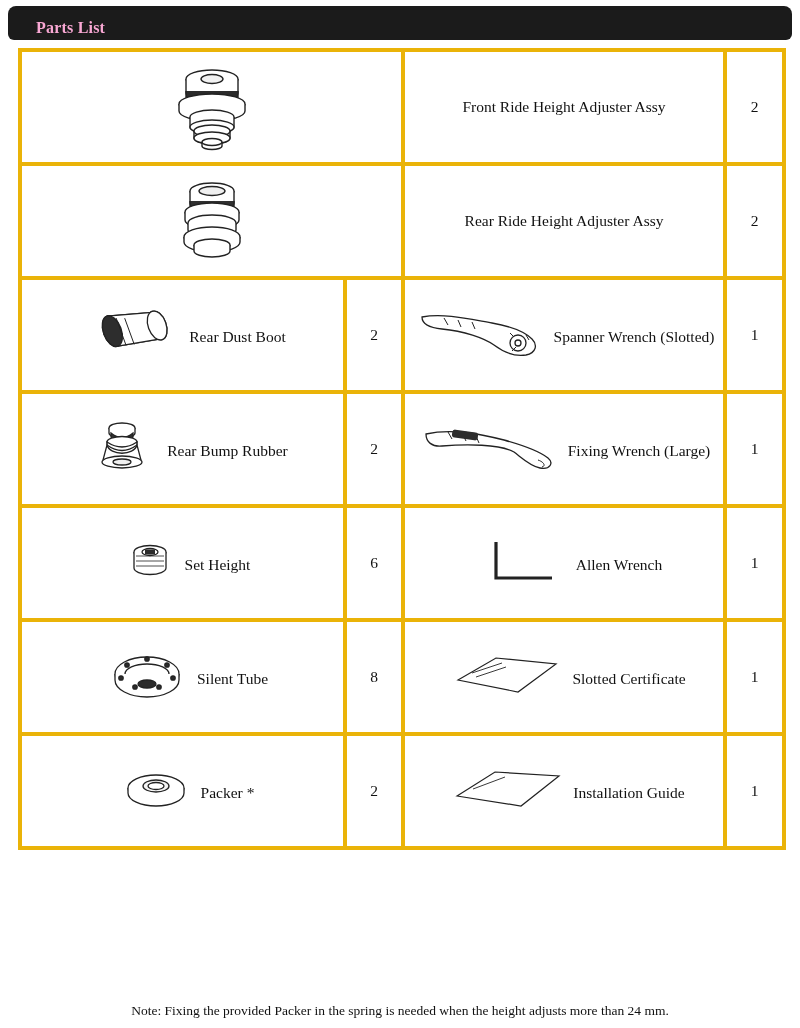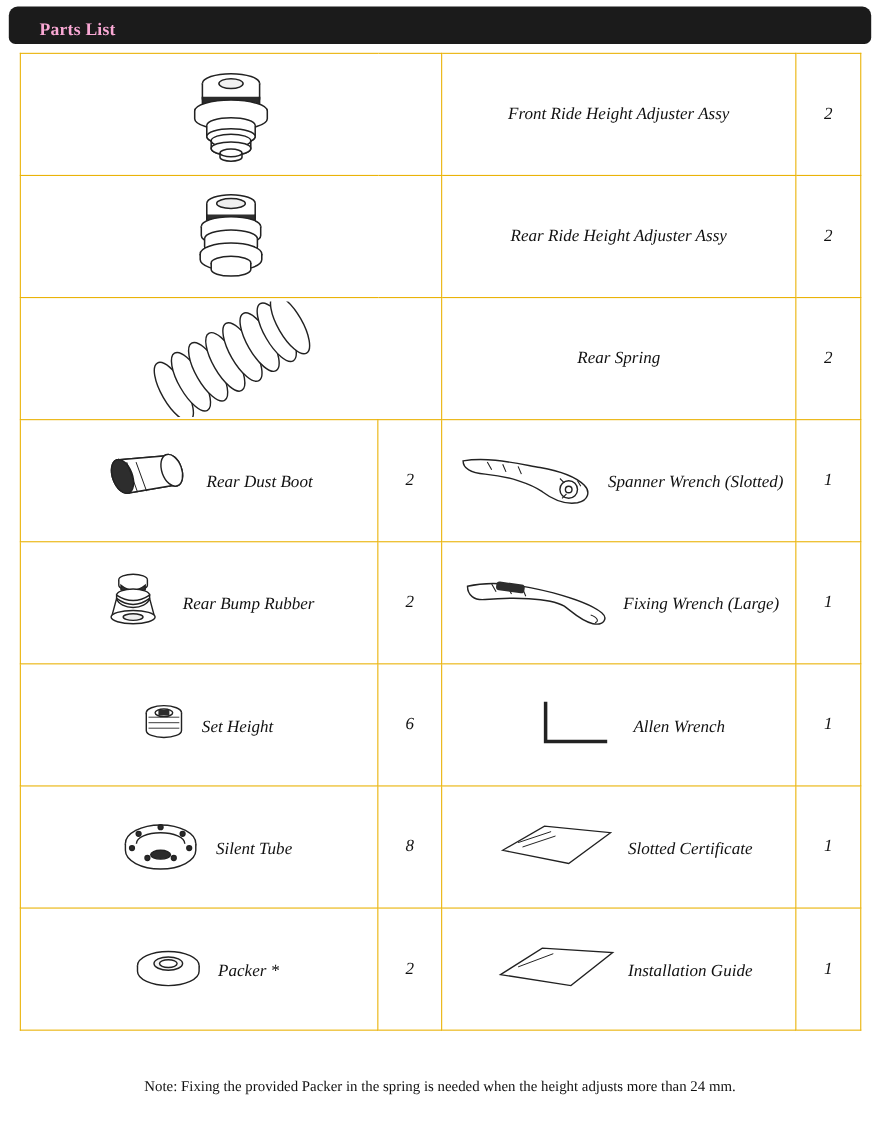--- a/index.html
+++ b/index.html
@@ -47,25 +47,24 @@
   
   .parts-table {
     position: absolute;
     top: 48px;
     left: 18px;
     width: 764px;
     border-collapse: collapse;
     table-layout: fixed;
   }
   .parts-table td {
-    border: 1px solid #eab308;
+    border: 4px solid #eab308;
     padding: 0;
     vertical-align: middle;
     text-align: center;
-    font-style: italic;
   }
 
   .col-img { width: 325px; }
   .col-qty-left { width: 58px; }
   .col-name { width: 322px; }
   .col-qty-right { width: 59px; }
 
   .cell-img {
     position: relative;
     height: 110px;
@@ -104,21 +103,21 @@
   }
   .art-and-label .label-text {
     margin-top: 4px;
   }
 
   svg { display: block; }
 
   
   .note {
     position: absolute;
-    top: 980px;
+    top: 1003px;
     left: 0;
     width: 800px;
     text-align: center;
     font-family: "Liberation Serif", serif;
     font-size: 13.5px;
     color: #111;
   }
 </style>
 </head>
 <body>
@@ -190,42 +189,20 @@
                 <path d="M47 74 v6 a18 6 0 0 0 36 0 v-6"></path>
               </g>
             </svg>
           </div>
         </td>
         <td class="name-cell">Rear Ride Height Adjuster Assy</td>
         <td class="qty-cell">2</td>
       </tr>
 
 
-      <tr>
-        <td colspan="2" class="cell-img">
-          <div class="art-wrap">
-            <svg width="200" height="105" viewBox="0 0 200 105">
-              <g stroke="#222" stroke-width="1.3" fill="#ffffff">
-                <g transform="rotate(-30 100 52)">
-                  <ellipse cx="40" cy="52" rx="11" ry="30"></ellipse>
-                  <ellipse cx="58" cy="52" rx="11" ry="30"></ellipse>
-                  <ellipse cx="76" cy="52" rx="11" ry="30"></ellipse>
-                  <ellipse cx="94" cy="52" rx="11" ry="30"></ellipse>
-                  <ellipse cx="112" cy="52" rx="11" ry="30"></ellipse>
-                  <ellipse cx="130" cy="52" rx="11" ry="30"></ellipse>
-                  <ellipse cx="148" cy="52" rx="11" ry="30"></ellipse>
-                  <ellipse cx="162" cy="52" rx="11" ry="30"></ellipse>
-                </g>
-              </g>
-            </svg>
-          </div>
-        </td>
-        <td class="name-cell">Rear Spring</td>
-        <td class="qty-cell">2</td>
-      </tr>
 
       <tr>
         <td class="cell-img">
           <div class="art-and-label">
             <svg width="110" height="62" viewBox="0 0 110 62">
               <g stroke="#222" stroke-width="1.3" fill="#ffffff">
                 <g transform="rotate(-20 55 31)">
                   <ellipse cx="36" cy="20" rx="9" ry="16" fill="#2d2d2d"></ellipse>
                   <path d="M36 4 L80 16 M36 36 L80 44"></path>
                   <ellipse cx="80" cy="30" rx="9" ry="15" fill="#ffffff"></ellipse>

